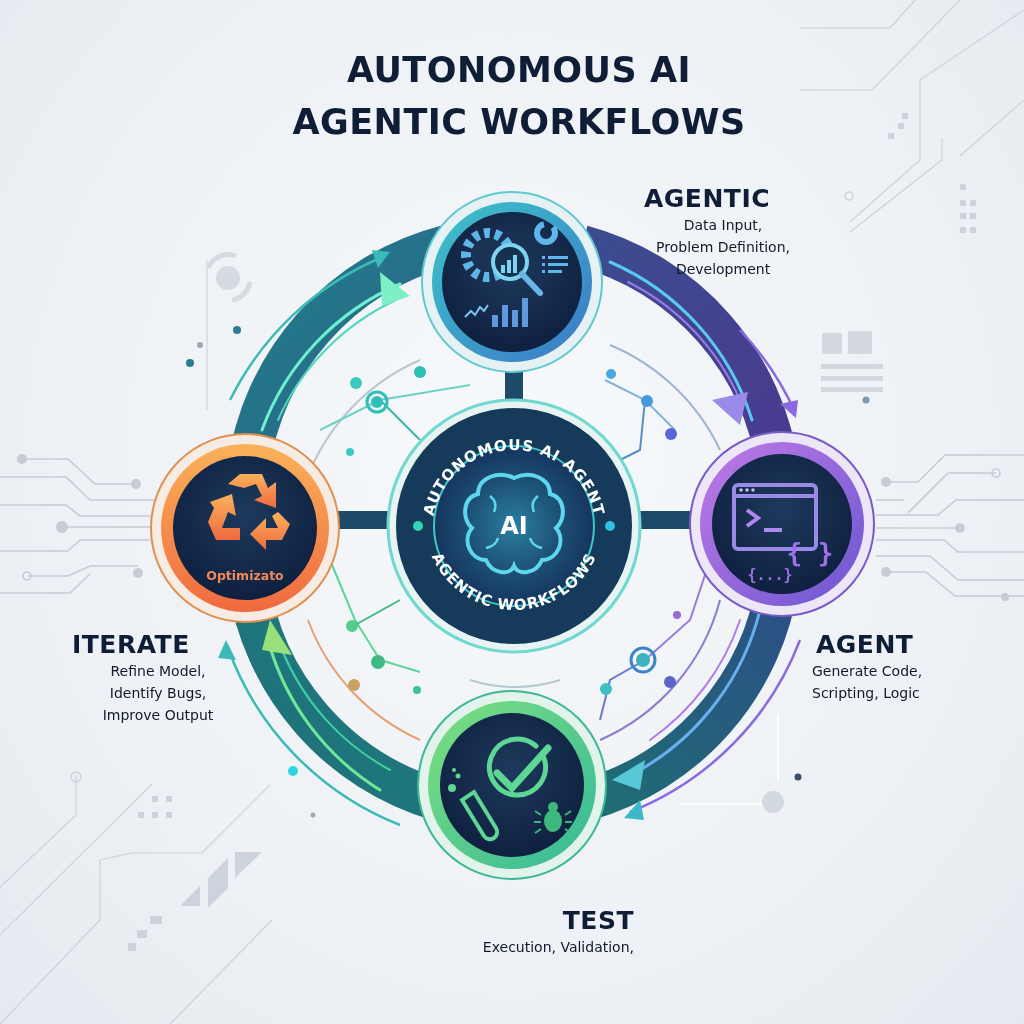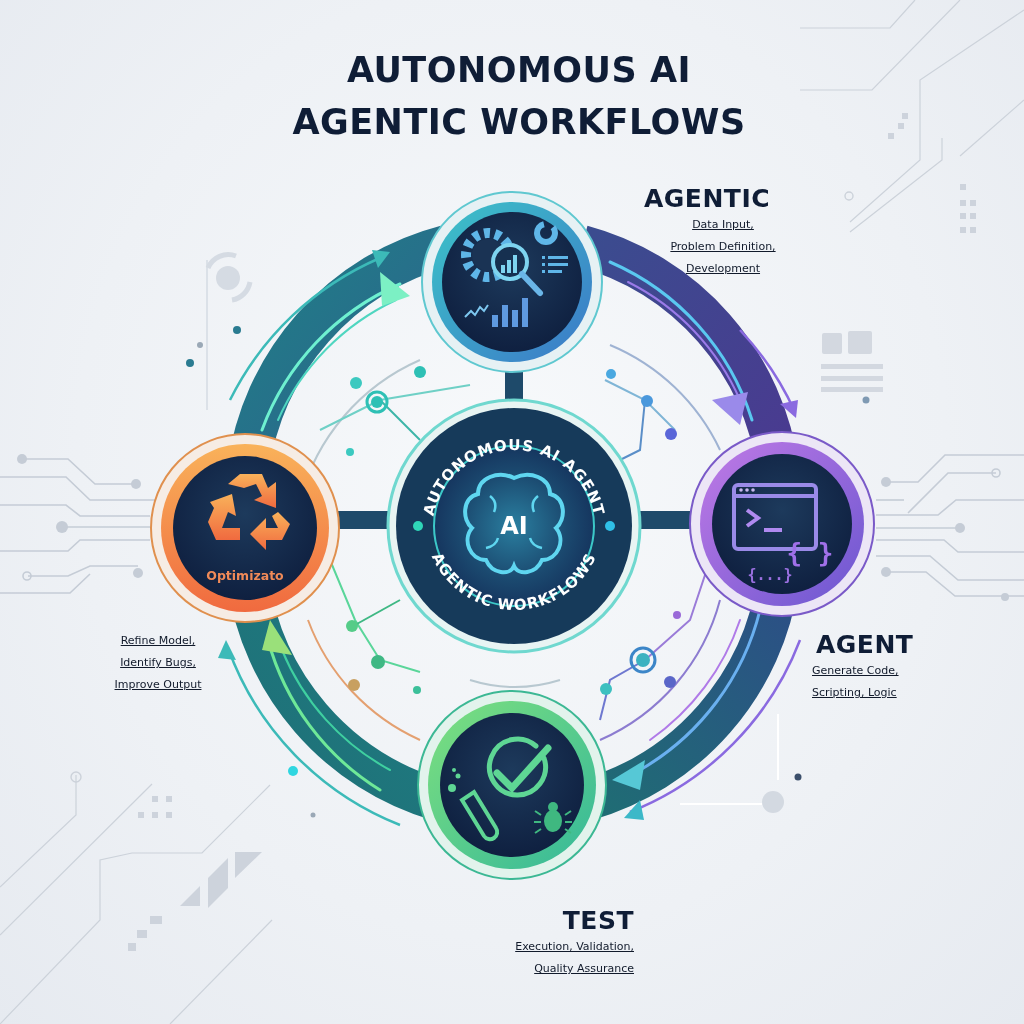--- a/index.html
+++ b/index.html
@@ -9,21 +9,21 @@
     font-family: "DejaVu Sans", sans-serif;
   }
   .title {
     position: absolute; left: 0; top: 44px; width: 1024px; text-align: center;
     font-family: "DejaVu Sans", sans-serif; font-weight: bold; color: #0f1d36;
     font-size: 35px; line-height: 52px; letter-spacing: 0.5px; padding-left: 7px;
   }
   svg.main { position: absolute; left: 0; top: 0; }
   .label { position: absolute; color: #111a2b; text-align: center; }
   .label .h { font-weight: bold; font-size: 25px; letter-spacing: 0.5px; color: #0f1d36; line-height: 30px; }
-  .label .d { font-size: 11px; line-height: 22px; text-decoration: underline; }
+  .label .d { font-size: 14px; line-height: 22px; }
   .lbl-analyze { left: 618px; top: 184px; width: 210px; }
   .lbl-analyze .h { text-align: left; padding-left: 26px; }
   .lbl-iterate { left: 58px; top: 630px; width: 200px; }
   .lbl-iterate .h { text-align: left; padding-left: 14px; }
   .lbl-code { left: 812px; top: 630px; width: 200px; text-align: left; }
   .lbl-code .h { padding-left: 4px; }
   .lbl-test { left: 384px; top: 906px; width: 250px; text-align: right; }
 </style>
 </head>
 <body>
@@ -358,28 +358,28 @@
 </svg>
 
 <div class="label lbl-analyze">
   <div class="h">AGENTIC</div>
   <div class="d">Data Input,</div>
   <div class="d">Problem Definition,</div>
   <div class="d">Development</div>
 </div>
 
 <div class="label lbl-iterate">
+  <div class="h">ITERATE</div>
   <div class="d">Refine Model,</div>
   <div class="d">Identify Bugs,</div>
   <div class="d">Improve Output</div>
 </div>
 
 <div class="label lbl-code">
   <div class="h">AGENT</div>
   <div class="d">Generate Code,</div>
   <div class="d">Scripting, Logic</div>
 </div>
 
 <div class="label lbl-test">
   <div class="h">TEST</div>
   <div class="d">Execution, Validation,</div>
-  <div class="d">Quality Assurance</div>
 </div>
 
 </body></html>

